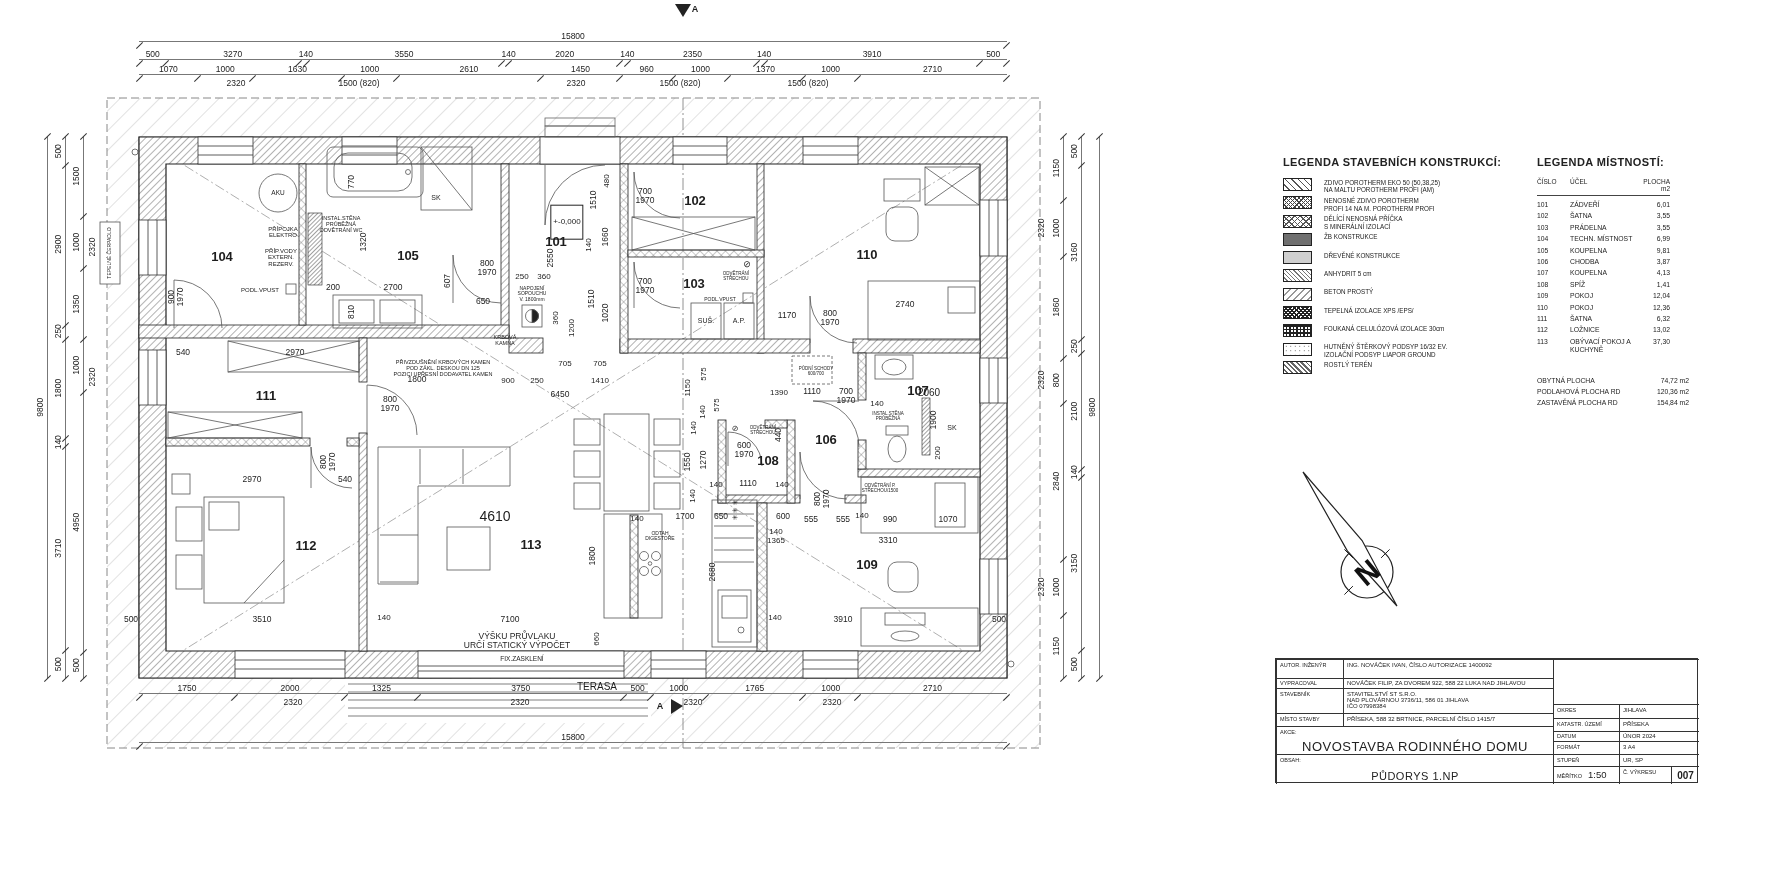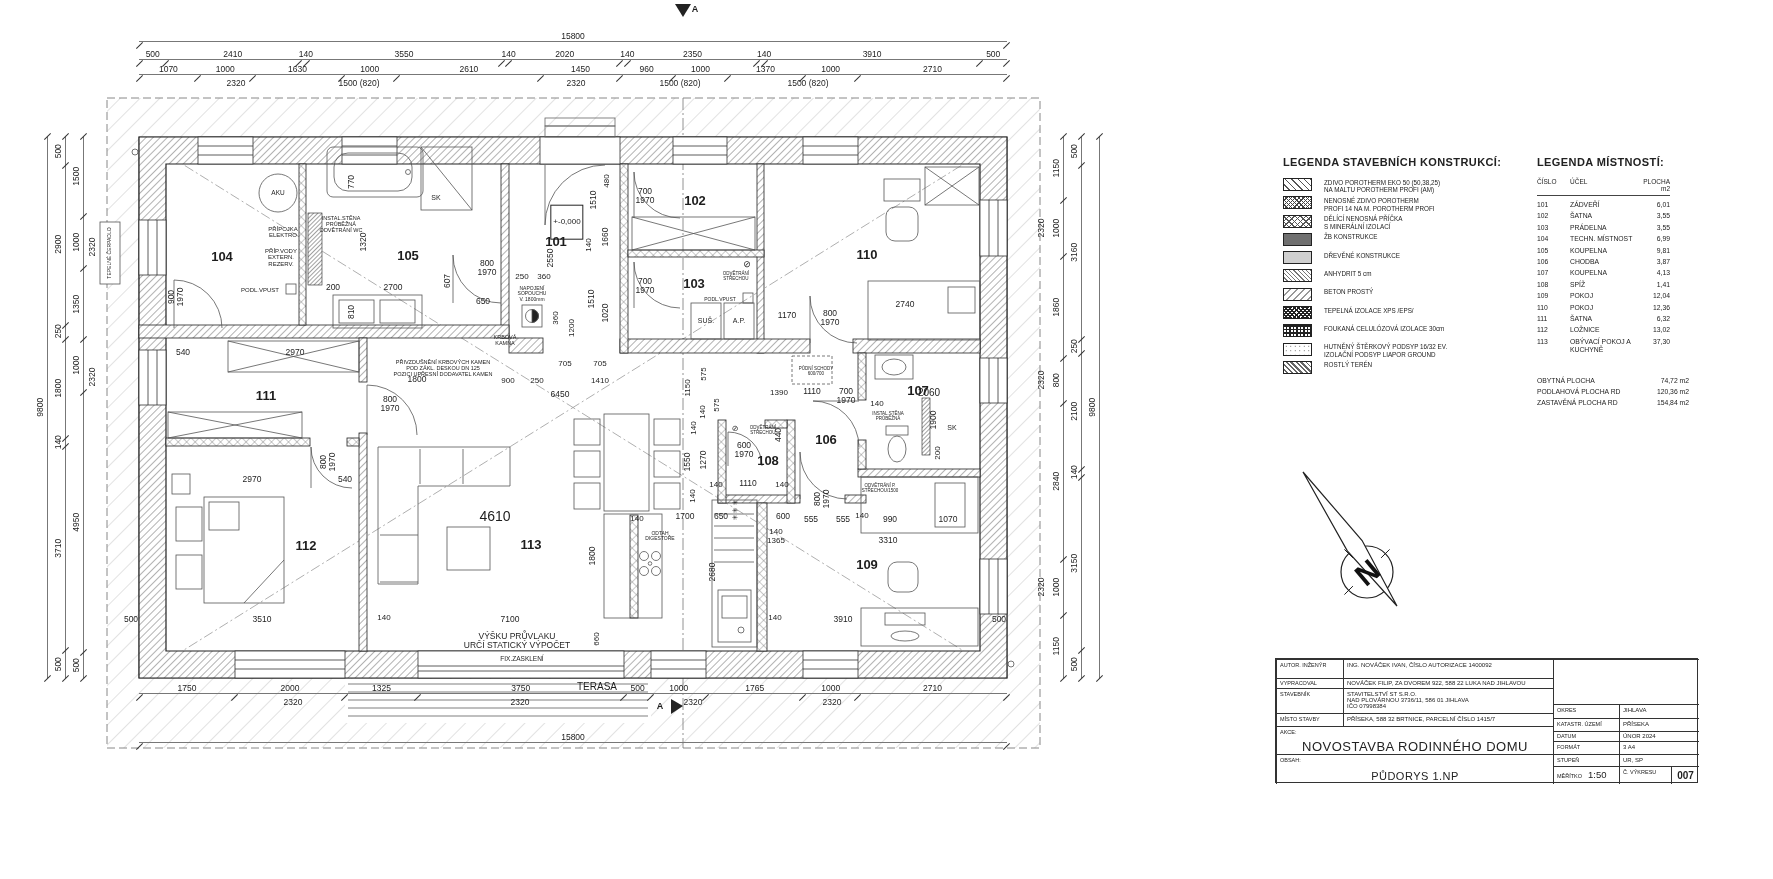--- a/index.html
+++ b/index.html
@@ -431,21 +431,21 @@
       <div class="lbl" style="left: 867px; top: 565px; font-size: 13px; font-weight: 700;">109</div>
       <div class="lbl" style="left: 867px; top: 255px; font-size: 13px; font-weight: 700;">110</div>
       <div class="lbl" style="left: 266px; top: 396px; font-size: 13px; font-weight: 700;">111</div>
       <div class="lbl" style="left: 306px; top: 546px; font-size: 13px; font-weight: 700;">112</div>
       <div class="lbl" style="left: 531px; top: 545px; font-size: 13px; font-weight: 700;">113</div>
       <div class="dimrow" style="left: 139px; top: 30px; width: 868px;">
         <div class="dc" style="flex-grow: 15800; flex-basis: 0px;">15800</div>
       </div>
       <div class="dimrow" style="left: 139px; top: 48px; width: 868px;">
         <div class="dc" style="flex-grow: 500; flex-basis: 0px;">500</div>
-        <div class="dc" style="flex-grow: 2410; flex-basis: 0px;">2410</div>
+        <div class="dc" style="flex-grow: 2410; flex-basis: 0px;">3270</div>
         <div class="dc" style="flex-grow: 140; flex-basis: 0px;">140</div>
         <div class="dc" style="flex-grow: 3550; flex-basis: 0px;">3550</div>
         <div class="dc" style="flex-grow: 140; flex-basis: 0px;">140</div>
         <div class="dc" style="flex-grow: 2020; flex-basis: 0px;">2020</div>
         <div class="dc" style="flex-grow: 140; flex-basis: 0px;">140</div>
         <div class="dc" style="flex-grow: 2350; flex-basis: 0px;">2350</div>
         <div class="dc" style="flex-grow: 140; flex-basis: 0px;">140</div>
         <div class="dc" style="flex-grow: 3910; flex-basis: 0px;">3910</div>
         <div class="dc" style="flex-grow: 500; flex-basis: 0px;">500</div>
       </div>

